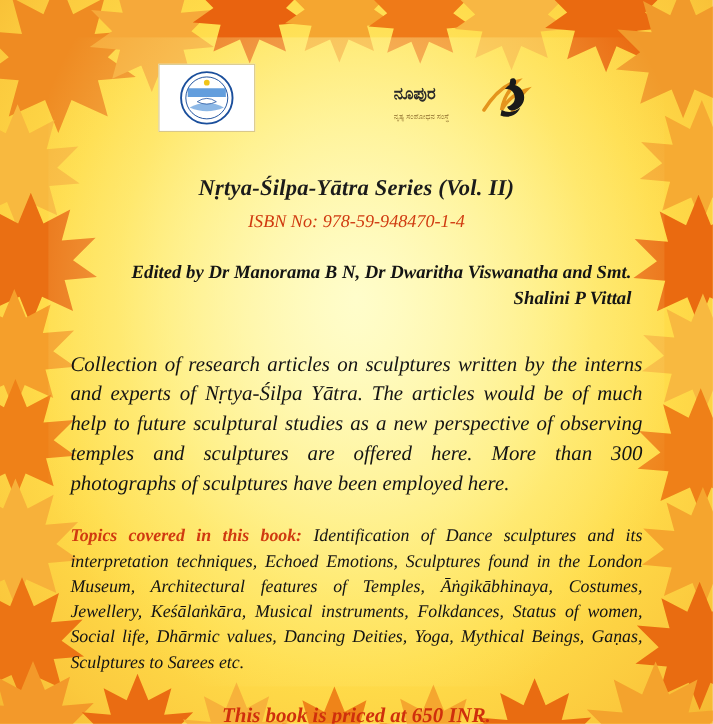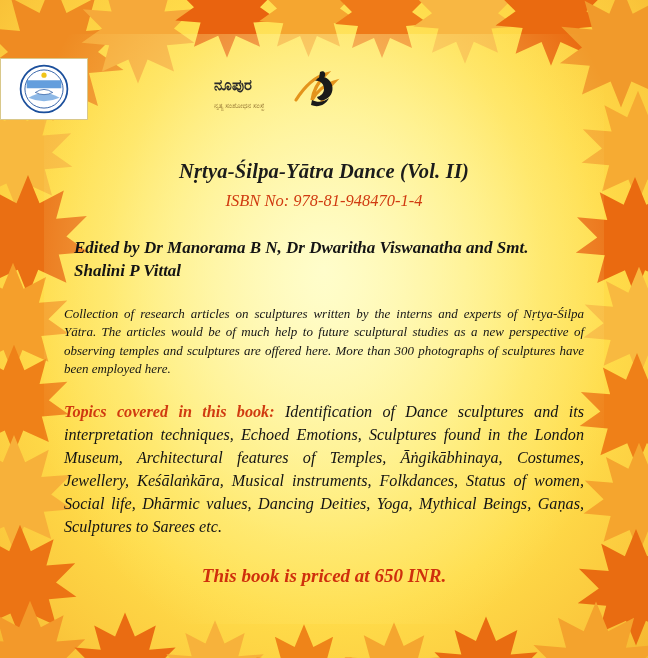--- a/index.html
+++ b/index.html
@@ -57,20 +57,21 @@
     display: flex;
     flex-direction: column;
     align-items: center;
   }
 
   .logos {
     width: 100%;
     height: 62px;
     margin-top: 58px;
     display: flex;
+    justify-content: center;
     align-items: center;
     gap: 120px;
   }
 
   .logo-left {
     width: 86px;
     height: 60px;
     background: #ffffff;
     border: 1px solid #d9c88a;
     display: flex;
@@ -120,29 +121,29 @@
     color: #d03a10;
     text-align: center;
   }
 
   .editors {
     margin-top: 26px;
     font-size: 17px;
     font-weight: bold;
     font-style: italic;
     color: #141414;
-    text-align: left;
+    text-align: right;
     line-height: 1.35;
     max-width: 500px;
   }
 
   .blurb {
-    margin-top: 22px;
+    margin-top: 36px;
     width: 520px;
-    font-size: 13px;
+    font-size: 19px;
     font-style: italic;
     color: #141414;
     line-height: 1.42;
     text-align: justify;
   }
 
   .topics {
     margin-top: 22px;
     width: 520px;
     font-size: 16.2px;
@@ -340,24 +341,24 @@
           <path d="M110 18 c6 -3 12 1 14 7 c2 7 -2 13 -8 15 c-3 1 -6 0 -7 -3 c4 -1 7 -4 7 -8 c0 -5 -4 -9 -9 -8 z" fill="#1a1a1a"></path>
           <path d="M104 40 c6 3 12 2 17 -2 c-3 7 -11 10 -18 7 z" fill="#1a1a1a"></path>
 
           <text x="6" y="30" font-family="'Liberation Sans', sans-serif" font-size="15" font-weight="bold" fill="#2a2a2a">ನೂಪುರ</text>
           <text x="6" y="48" font-family="'Liberation Sans', sans-serif" font-size="7" fill="#8a6a2a">ನೃತ್ಯ ಸಂಶೋಧನ ಸಂಸ್ಥೆ</text>
         </svg>
       </div>
 
     </div>
 
-    <div class="series-title">Nṛtya-Śilpa-Yātra Dance (Vol. II)</div>
-
-
-    <div class="isbn">ISBN No: 978-81-948470-1-4</div>
+    <div class="series-title">Nṛtya-Śilpa-Yātra Series (Vol. II)</div>
+
+
+    <div class="isbn">ISBN No: 978-59-948470-1-4</div>
 
     <div class="editors">Edited by Dr Manorama B N, Dr Dwaritha Viswanatha and Smt. Shalini P Vittal</div>
 
     <div class="blurb">Collection of research articles on sculptures written by the interns and experts of Nṛtya-Śilpa Yātra. The articles would be of much help to future sculptural studies as a new perspective of observing temples and sculptures are offered here. More than 300 photographs of sculptures have been employed here.</div>
 
     <div class="topics">
       <span class="topics-label">Topics covered in this book:</span><span> Identification of Dance sculptures and its interpretation techniques, Echoed Emotions, Sculptures found in the London Museum, Architectural features of Temples, Āṅgikābhinaya, Costumes, Jewellery, Keśālaṅkāra, Musical instruments, Folkdances, Status of women, Social life, Dhārmic values, Dancing Deities, Yoga, Mythical Beings, Gaṇas, Sculptures to Sarees etc.</span>
     </div>
 
     <div class="price">This book is priced at 650 INR.</div>

